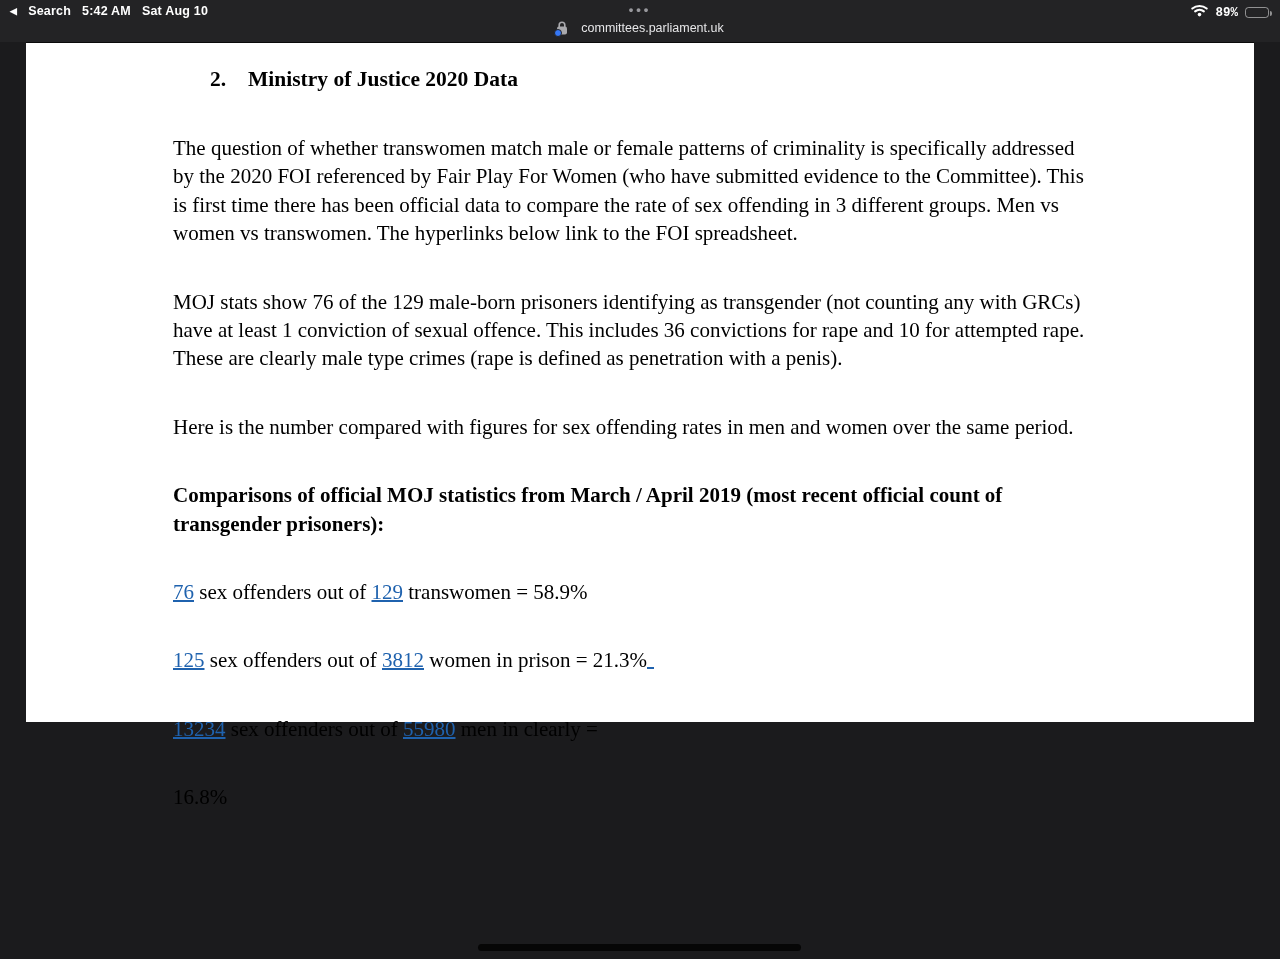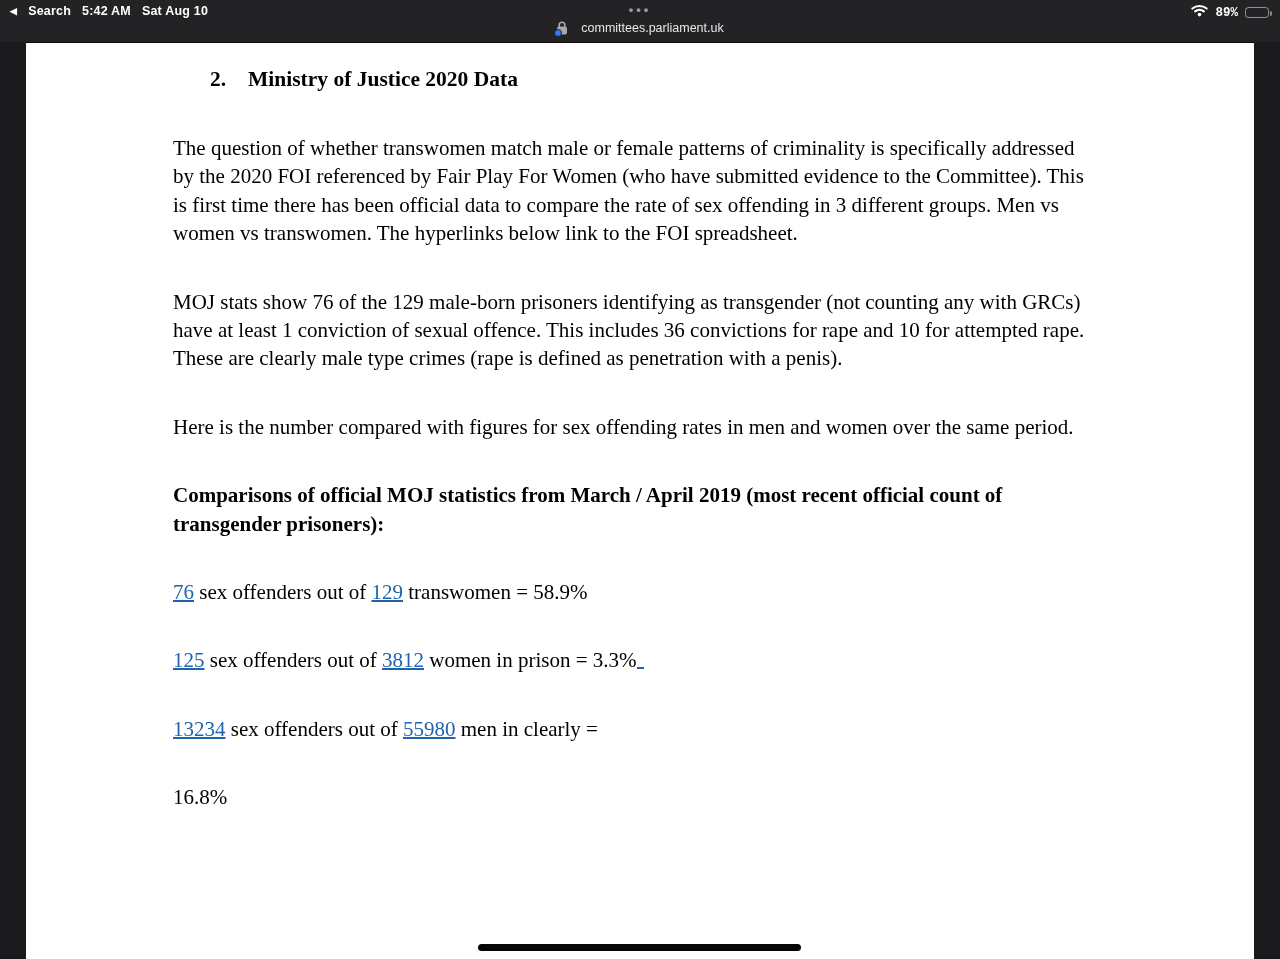--- a/index.html
+++ b/index.html
@@ -55,21 +55,21 @@
   .battery-nub {
     position:absolute; right:-4px; top:3px;
     width:2.5px; height:5px;
     background:rgba(255,255,255,.5);
     border-radius:0 2px 2px 0;
   }
 
   
   .page {
     position:absolute; left:26px; top:42px;
-    width:1228px; height:917px;
+    width:1228px; height:680px;
     background:#ffffff;
     border-top:1px solid #0a0a0a;
   }
   .content {
     padding:21px 0 0 147px;
     color:#000000;
   }
   .doc-heading {
     font-size:21.5px; font-weight:700;
     line-height:30px;
@@ -155,21 +155,21 @@
     <p>The question of whether transwomen match male or female patterns of criminality is specifically addressed by the 2020 FOI referenced by Fair Play For Women (who have submitted evidence to the Committee). This is first time there has been official data to compare the rate of sex offending in 3 different groups. Men vs women vs transwomen. The hyperlinks below link to the FOI spreadsheet.</p>
 
     <p>MOJ stats show 76 of the 129 male-born prisoners identifying as transgender (not counting any with GRCs) have at least 1 conviction of sexual offence. This includes 36 convictions for rape and 10 for attempted rape. These are clearly male type crimes (rape is defined as penetration with a penis).</p>
 
     <p>Here is the number compared with figures for sex offending rates in men and women over the same period.</p>
 
     <p class="bold-par">Comparisons of official MOJ statistics from March / April 2019 (most recent official count of transgender prisoners):</p>
 
     <p><a class="doclink">76</a><span> sex offenders out of </span><a class="doclink">129</a><span> transwomen = 58.9%</span></p>
 
-    <p><a class="doclink">125</a><span> sex offenders out of </span><a class="doclink">3812</a><span> women in prison = 3.3%</span><span class="tail-underline"></span></p>
+    <p><a class="doclink">125</a><span> sex offenders out of </span><a class="doclink">3812</a><span> women in prison = 21.3%</span><span class="tail-underline"></span></p>
 
     <p><a class="doclink">13234</a><span> sex offenders out of </span><a class="doclink">55980</a><span> men in clearly =</span></p>
 
     <p>16.8%</p>
 
   </div>
 </div>
 
 <div class="home-indicator"></div>
 

